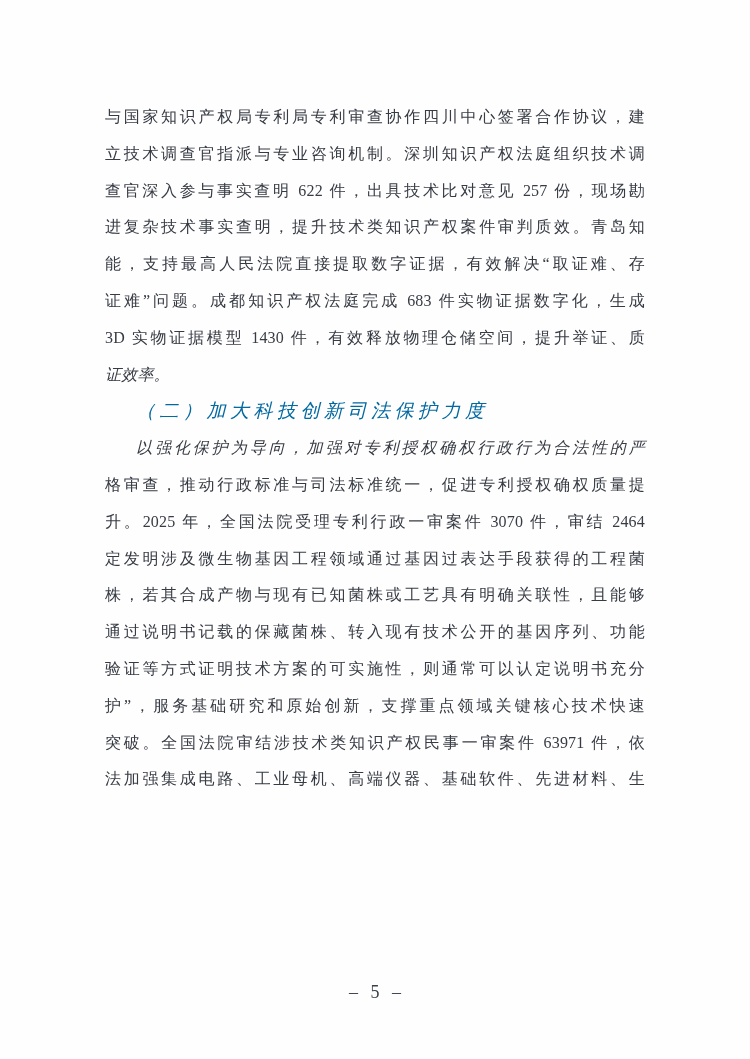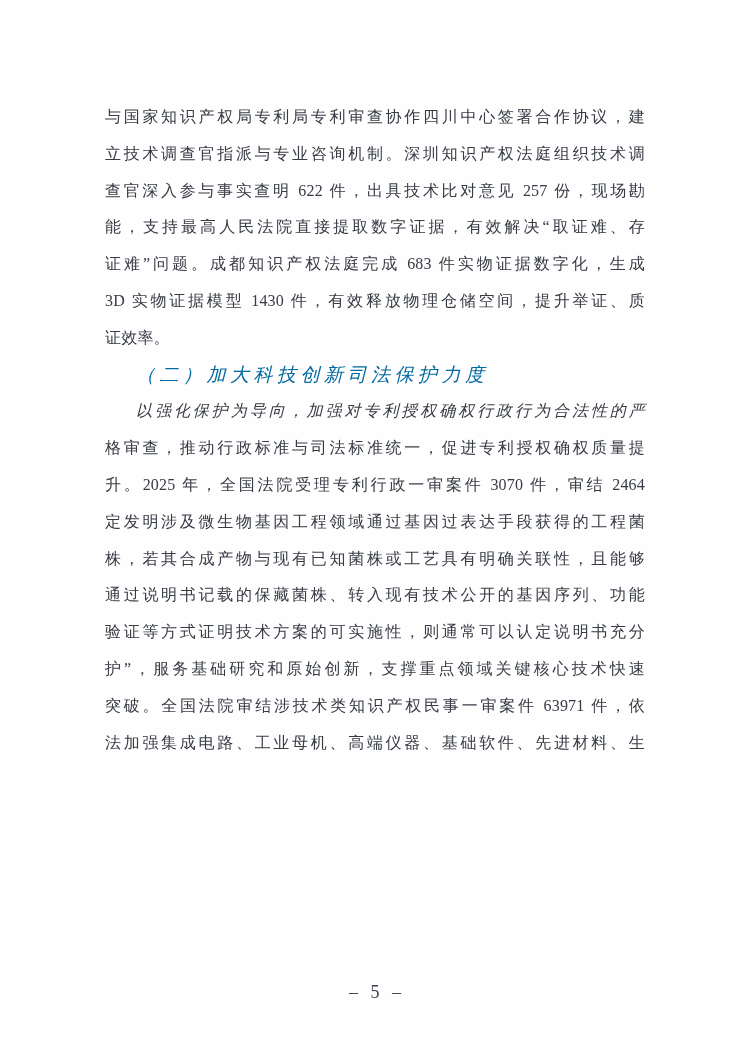--- a/index.html
+++ b/index.html
@@ -26,20 +26,21 @@
     font-size: 16px;
     line-height: 36.8px;
     height: 36.8px;
     text-align: justify;
     text-align-last: justify;
     letter-spacing: 0.2px;
   }
   .line.para-end {
     text-align: center;
     text-align-last: left;
+    font-style: italic;
   }
   .line.indent {
     text-indent: 31px;
     font-style: italic;
   }
   .line.heading {
     text-align: left;
     text-align-last: left;
     text-indent: 31px;
     font-style: italic;
@@ -60,20 +61,21 @@
   }
 </style>
 </head>
 <body>
 
 <div class="page">
   <div class="textblock">
     <div class="line">与国家知识产权局专利局专利审查协作四川中心签署合作协议，建</div>
     <div class="line">立技术调查官指派与专业咨询机制。深圳知识产权法庭组织技术调</div>
     <div class="line">查官深入参与事实查明 622 件，出具技术比对意见 257 份，现场勘</div>
+    <div class="line">进复杂技术事实查明，提升技术类知识产权案件审判质效。青岛知</div>
     <div class="line">能，支持最高人民法院直接提取数字证据，有效解决“取证难、存</div>
     <div class="line">证难”问题。成都知识产权法庭完成 683 件实物证据数字化，生成</div>
     <div class="line">3D 实物证据模型 1430 件，有效释放物理仓储空间，提升举证、质</div>
     <div class="line para-end">证效率。</div>
     <div class="line heading">（二）加大科技创新司法保护力度</div>
     <div class="line indent">以强化保护为导向，加强对专利授权确权行政行为合法性的严</div>
     <div class="line">格审查，推动行政标准与司法标准统一，促进专利授权确权质量提</div>
     <div class="line">升。2025 年，全国法院受理专利行政一审案件 3070 件，审结 2464</div>
     <div class="line">定发明涉及微生物基因工程领域通过基因过表达手段获得的工程菌</div>
     <div class="line">株，若其合成产物与现有已知菌株或工艺具有明确关联性，且能够</div>

